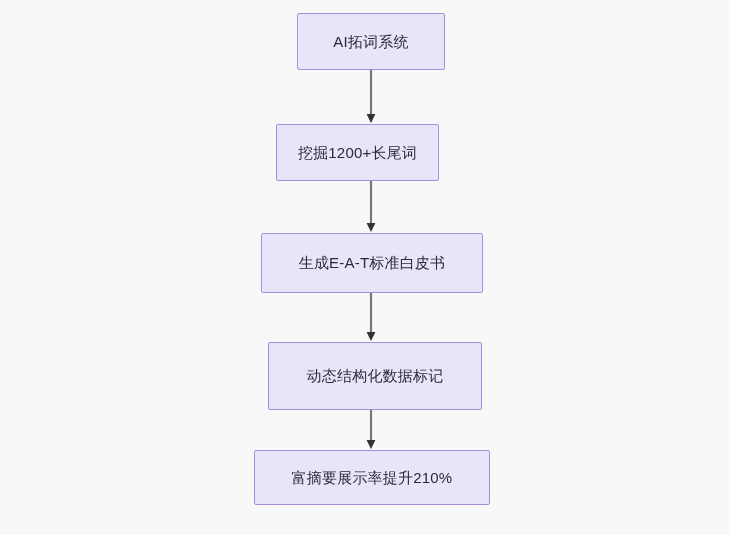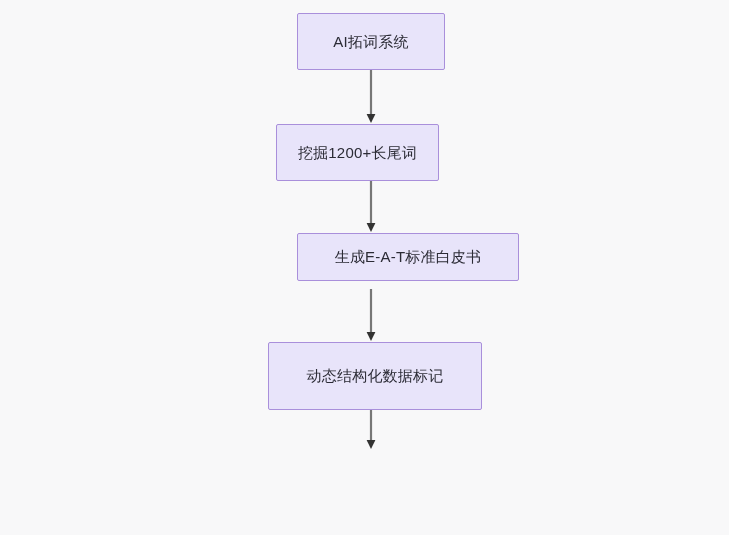--- a/index.html
+++ b/index.html
@@ -83,22 +83,25 @@
   </div>
 
   <div class="node" style="left:297px; top:13px; width:148px; height:57px;">
     <span class="node-label">AI拓词系统</span>
   </div>
 
   <div class="node" style="left:276px; top:124px; width:163px; height:57px;">
     <span class="node-label">挖掘1200+长尾词</span>
   </div>
 
-  <div class="node" style="left:261px; top:233px; width:222px; height:48px;margin-left:36px;">
+  <div class="node" style="left:261px; top:233px; width:222px; height:60px;">
     <span class="node-label">生成E-A-T标准白皮书</span>
   </div>
 
   <div class="node" style="left:268px; top:342px; width:214px; height:68px;">
     <span class="node-label">动态结构化数据标记</span>
   </div>
 
+  <div class="node" style="left:254px; top:450px; width:236px; height:55px;">
+    <span class="node-label">富摘要展示率提升210%</span>
+  </div>
 
 </div>
 
 </body></html>

